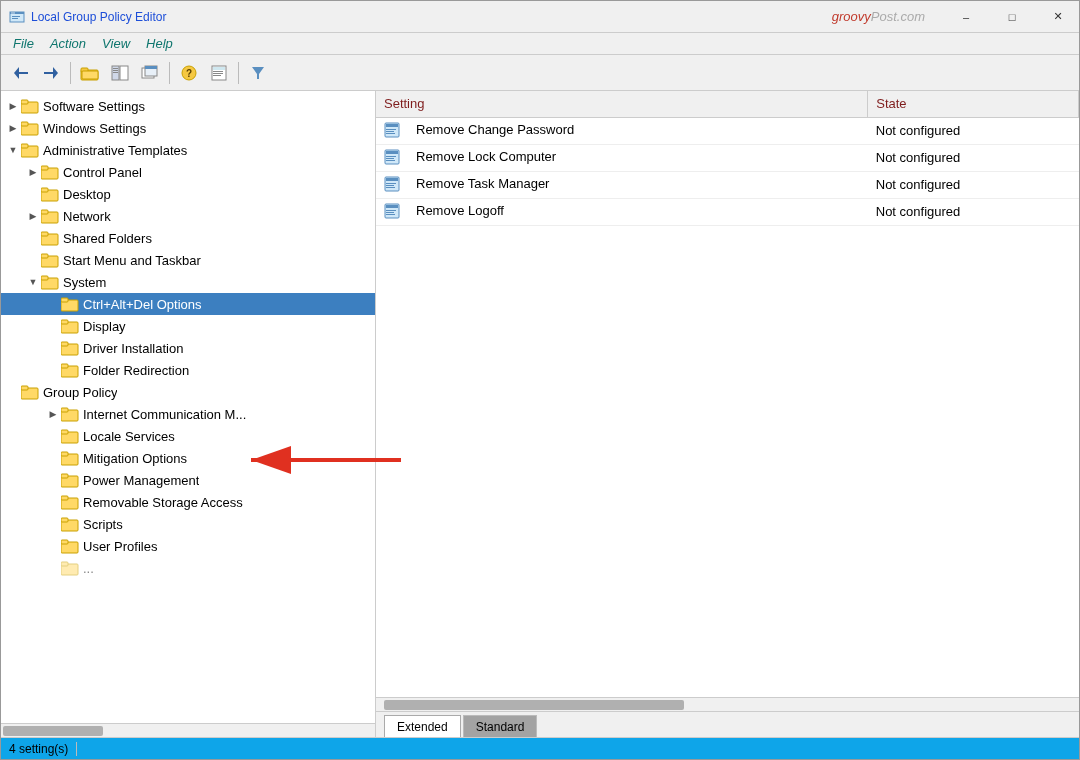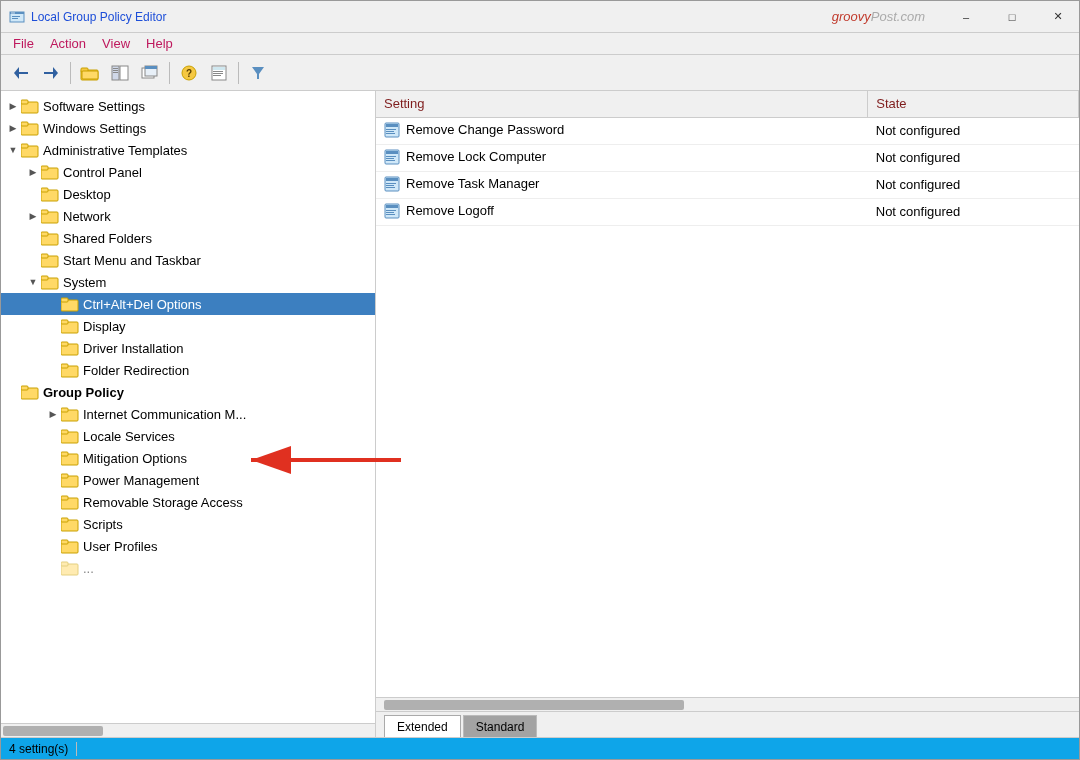--- a/index.html
+++ b/index.html
@@ -67,21 +67,22 @@
       height: 22px;
       display: flex;
       align-items: center;
       padding: 0 4px;
       border-bottom: 1px solid #ccc;
     }
     .menu-item {
       padding: 2px 8px;
       cursor: pointer;
       font-size: 13px;
-      color: #be185d;
+      color: #0f766e;
+      font-style: italic;
     }
 
     
     .toolbar {
       background: #f0f0f0;
       height: 36px;
       display: flex;
       align-items: center;
       padding: 0 6px;
       border-bottom: 1px solid #ccc;
@@ -220,21 +221,21 @@
     }
     .settings-table tbody td {
       padding: 4px 8px;
       font-size: 13px;
       color: #000;
       vertical-align: middle;
     }
     .settings-table tbody td:first-child {
       display: flex;
       align-items: center;
-      gap: 6px;
+      gap: 16px;
     }
 
     .policy-icon {
       width: 16px;
       height: 16px;
       flex-shrink: 0;
       display: flex;
       align-items: center;
       justify-content: center;
     }
@@ -513,21 +514,21 @@
 
         <div class="tree-node" style="padding-left:44px;">
           <span class="expand-spacer"></span>
           <svg width="18" height="16" viewBox="0 0 18 16" style="margin-right:4px;flex-shrink:0;">
             <rect x="0" y="4" width="17" height="11" rx="1" fill="#ffd966" stroke="#c9a000" stroke-width="1"></rect>
             <rect x="0" y="2" width="7" height="4" rx="1" fill="#ffd966" stroke="#c9a000" stroke-width="1"></rect>
           </svg>
           <span class="tree-label">Folder Redirection</span>
         </div>
 
-        <div class="tree-node" style="font-weight:bold;">
+        <div class="tree-node" style="">
           <span class="expand-spacer"></span>
           <svg width="18" height="16" viewBox="0 0 18 16" style="margin-right:4px;flex-shrink:0;">
             <rect x="0" y="4" width="17" height="11" rx="1" fill="#ffd966" stroke="#c9a000" stroke-width="1"></rect>
             <rect x="0" y="2" width="7" height="4" rx="1" fill="#ffd966" stroke="#c9a000" stroke-width="1"></rect>
           </svg>
           <span class="tree-label">Group Policy</span>
         </div>
 
         <div class="tree-node" style="padding-left:44px;">
           <span class="expand-btn">▶</span>

